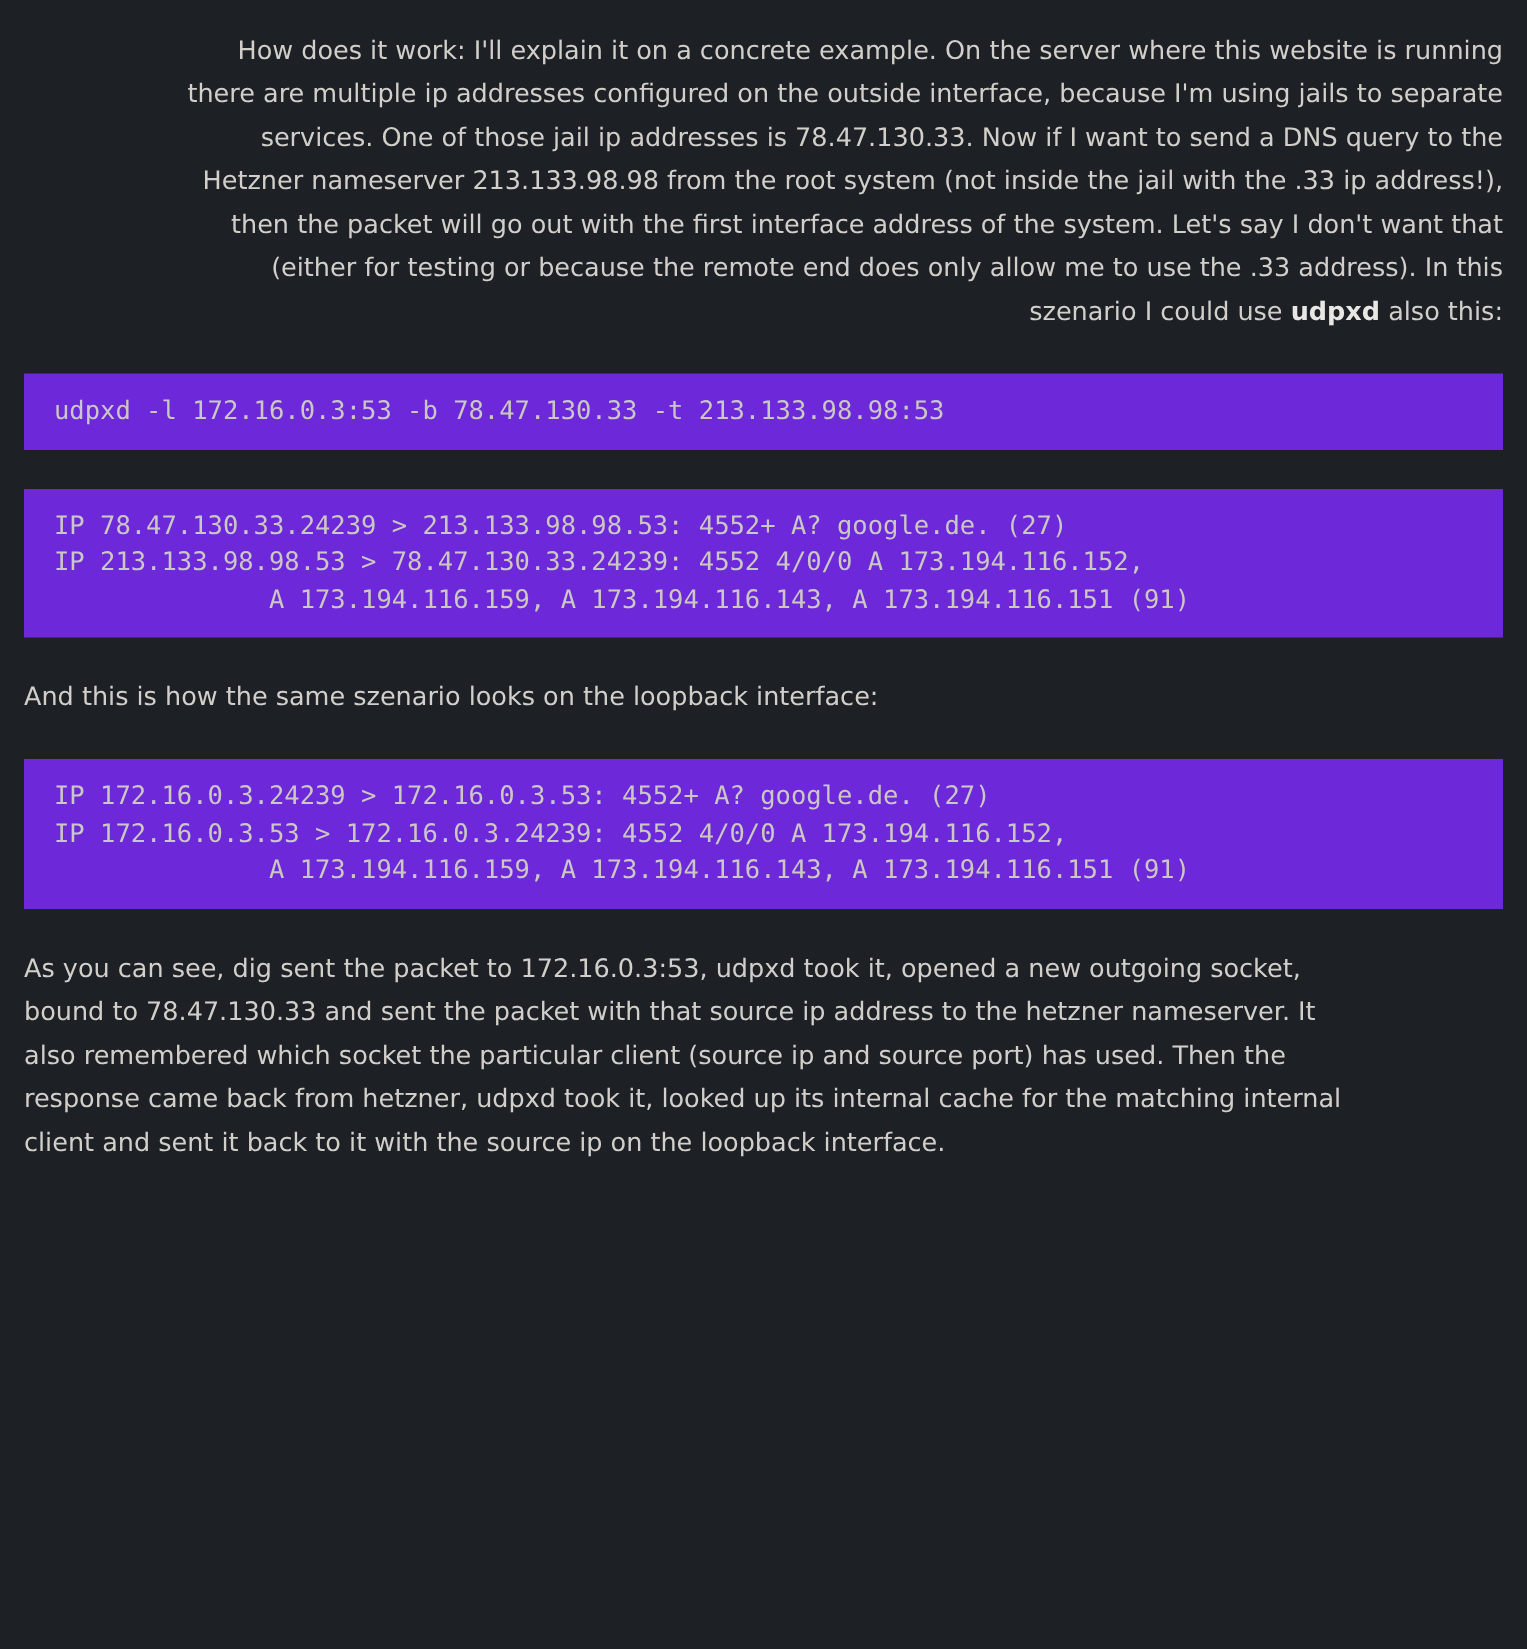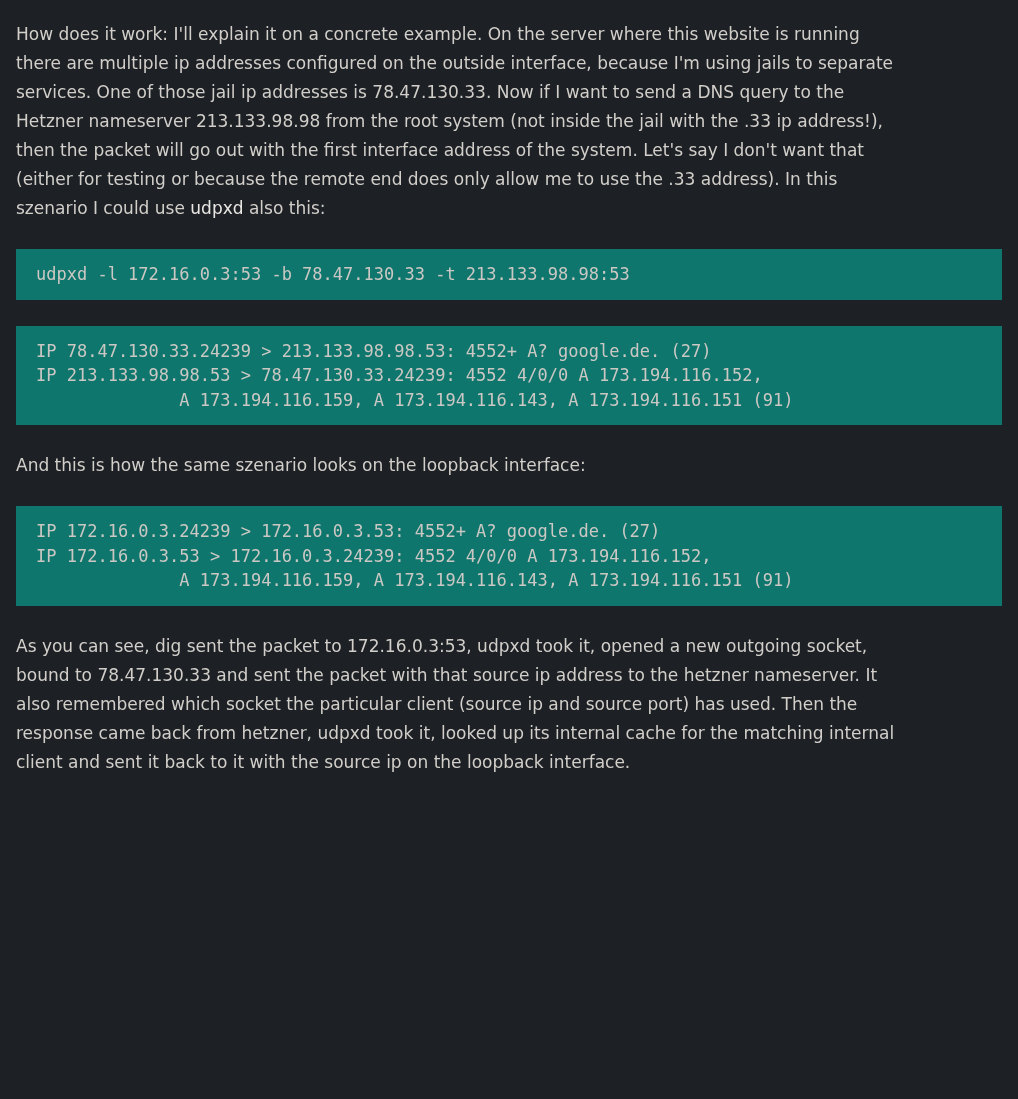--- a/index.html
+++ b/index.html
@@ -14,30 +14,30 @@
   .article {
     padding: 20px 16px 0 16px;
   }
   p.para {
     margin: 26px 0;
     font-size: 17px;
     line-height: 29px;
     color: #d2cfca;
     white-space: pre;
   }
-  p.para:first-child { margin-top: 0; }
+  p.para:first-child { margin-top: 0; text-align: right; }
   p.para .bold {
-    font-weight: normal;
+    font-weight: bold;
     color: #e9e7e3;
     margin-top: 33px;
   }
   pre.codeblock {
     margin: 26px 0;
     padding: 13px 20px;
-    background: #0f766e;
+    background: #6d28d9;
     color: #cbc8c3;
     font-family: "DejaVu Sans Mono", "Liberation Mono", monospace;
     font-size: 17px;
     line-height: 24.5px;
     white-space: pre;
     overflow: hidden;
   }
 </style>
 </head>
 <body>

